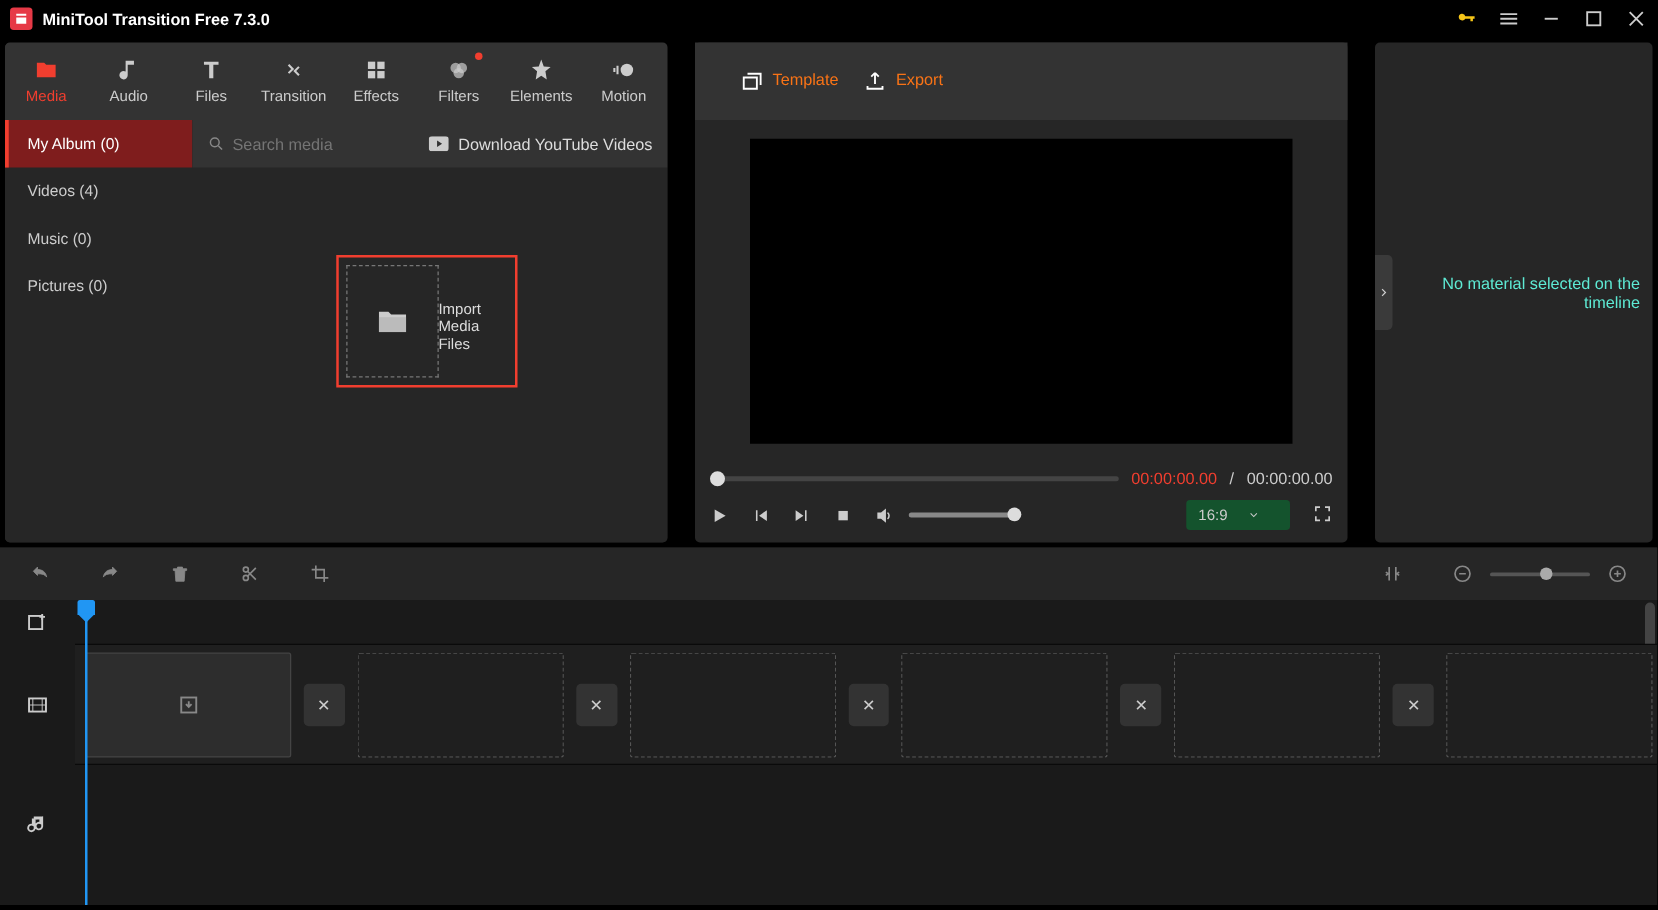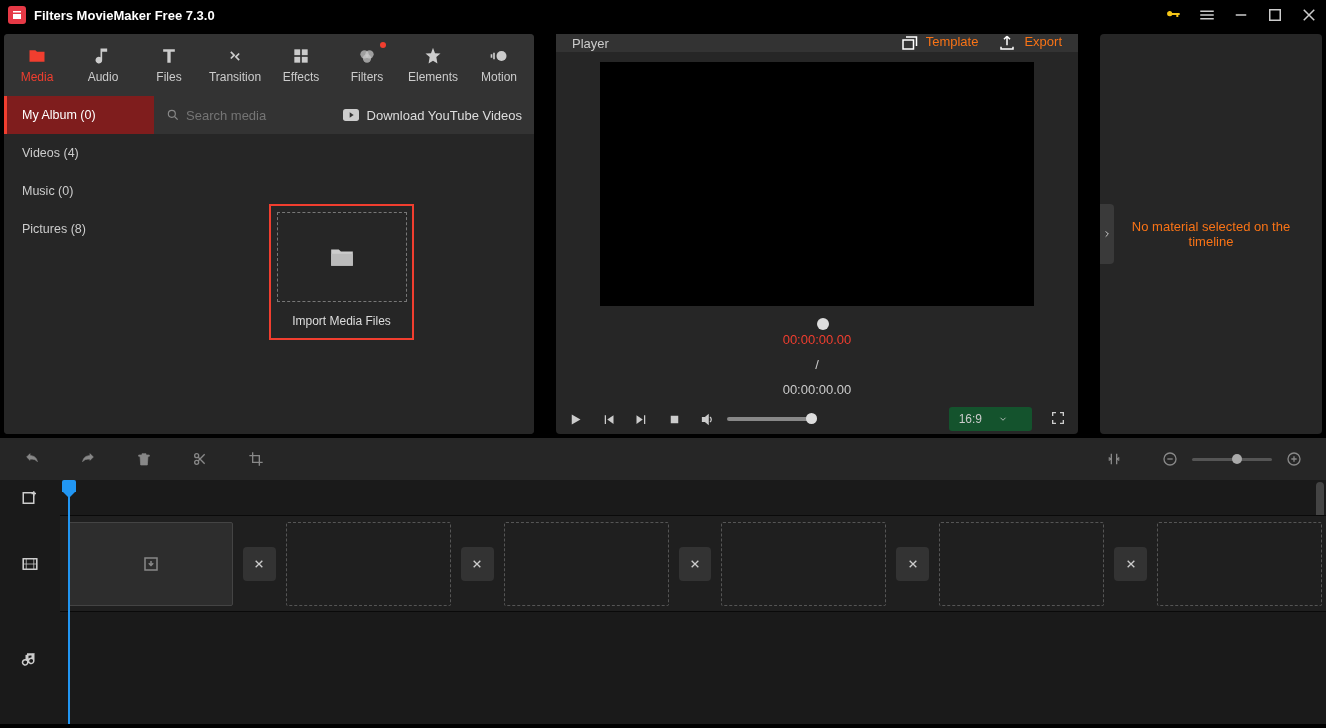--- a/index.html
+++ b/index.html
@@ -29,52 +29,52 @@
 .sidebar-item { height:38px; display:flex; align-items:center; padding-left:18px; font-size:12.5px; color:#ccc; cursor:pointer; }
 .sidebar-item.active { background:#7f1d1d; border-left:3px solid #f13e2f; padding-left:15px; color:#fff; }
 
 .media-main { flex:1; background:#262626; display:flex; flex-direction:column; }
 .media-toolbar { height:38px; background:#333333; display:flex; align-items:center; padding:0 12px; gap:10px; }
 .search-wrap { display:flex; align-items:center; gap:6px; color:#888; font-size:13px; flex:1; }
 .search-wrap input { background:transparent; border:none; color:#ccc; outline:none; font-size:13px; width:120px; }
 .download-yt { display:flex; align-items:center; gap:8px; color:#ddd; font-size:13px; cursor:pointer; }
 
 .media-content { flex:1; display:flex; align-items:flex-start; justify-content:flex-start; padding:70px 0 0 115px; }
-.import-box { width:145px; border:2px solid #f13e2f; padding:6px; display:flex; flex-direction:column; align-items:center; cursor:pointer; }
+.import-box { width:145px; border:2px solid #f13e2f; padding:6px; display:flex; flex-direction:row; align-items:center; cursor:pointer; }
 .import-inner { width:130px; height:90px; border:1.5px dashed #777; display:flex; align-items:center; justify-content:center; }
 .import-label { color:#ddd; font-size:12px; margin-top:12px; margin-bottom:4px; }
 
 .player-panel { width:522px; background:#262626; border-radius:4px; display:flex; flex-direction:column; }
 .player-header { height:62px; background:#333333; display:flex; align-items:center; padding:0 16px; }
 .player-header .ptitle { color:#ccc; flex:1; font-size:13px; }
 .hdr-btn { display:flex; align-items:flex-start; gap:8px; color:#f97316; font-size:13px; cursor:pointer; margin-left:20px; }
 .hdr-btn svg { width:18px; height:18px; }
 
 .preview-area { flex:1; display:flex; align-items:center; justify-content:center; padding:10px 40px; }
 .preview-canvas { width:434px; height:244px; background:#000; }
 
 .play-controls { padding:6px 12px 10px 12px; }
-.scrubber { display:flex; align-items:center; gap:10px; margin-bottom:10px;flex-direction:column; }
+.scrubber { display:flex; align-items:center; gap:10px; margin-bottom:10px; }
 .scrub-track { flex:1; height:4px; background:#444; border-radius:2px; position:relative; }
 .scrub-handle { position:absolute; left:0; top:-4px; width:12px; height:12px; background:#ddd; border-radius:50%; }
 .time-cur { color:#f13e2f; font-size:13px; }
 .time-sep { color:#ccc; font-size:13px; }
 .time-tot { color:#ccc; font-size:13px; }
 .ctrl-row { display:flex; align-items:center; gap:18px; }
 .ctrl-row svg { width:15px; height:15px; cursor:pointer; }
 .vol-track { width:90px; height:4px; background:#888; border-radius:2px; position:relative; margin-left:-6px; }
 .vol-handle { position:absolute; right:0; top:-4px; width:11px; height:11px; background:#ddd; border-radius:50%; }
 .spacer { flex:1; }
 .aspect-sel { background:#14532d; border:none; color:#ccc; padding:5px 24px 5px 10px; font-size:12px; border-radius:3px; position:relative; display:flex; align-items:center; gap:16px; cursor:pointer; }
 .aspect-sel svg.caret { width:10px; height:10px; }
 .fullscreen-btn svg{ width:16px; height:16px; }
 
 .right-panel { flex:1; background:#262626; border-radius:4px; display:flex; align-items:center; justify-content:center; position:relative; }
 .right-panel .expand-tab { position:absolute; left:0; top:50%; transform:translateY(-50%); width:14px; height:60px; background:#3a3a3a; border-radius:0 4px 4px 0; display:flex; align-items:center; justify-content:center; cursor:pointer; }
-.right-panel .msg { color:#f97316; font-size:13px; padding:0 10px; text-align:center; }
+.right-panel .msg { color:#5eead4; font-size:13px; padding:0 10px; text-align:right; }
 
 
 .timeline { height: 286px; background:#1a1a1a; display:flex; flex-direction:column; }
 .tl-toolbar { height:42px; background:#262626; display:flex; align-items:center; padding:0 24px; gap:40px; }
 .tl-toolbar svg { width:16px; height:16px; cursor:pointer; fill:#888; stroke:#888; }
 .tl-toolbar .tl-spacer { flex:1; }
 .zoom-track { width:80px; height:3px; background:#555; border-radius:2px; position:relative; margin:0 4px; }
 .zoom-handle { position:absolute; left:50%; top:-4px; width:10px; height:10px; background:#aaa; border-radius:50%; }
 .tl-toolbar .zoom-group { display:flex; align-items:center; gap:10px; }
 
@@ -104,21 +104,21 @@
 </style>
 </head>
 <body>
 
 <div class="titlebar">
   <div class="logo">
     <svg viewBox="0 0 24 24">
         <path fill="#fff" d="M4 4h16v3H4zm0 6h16v10H4z"></path>
       </svg>
   </div>
-  <div class="title">Filters MovieMaker Free 7.3.0</div>
+  <div class="title">MiniTool Transition Free 7.3.0</div>
   <div class="sys">
     <span class="key-icon">
       <svg viewBox="0 0 24 24">
           <path fill="#f5c518" d="M7 14a4 4 0 1 1 3.87-5H22v3h-2v3h-3v-3h-6.13A4 4 0 0 1 7 14z"></path>
         </svg>
     </span>
     <span>
       <svg viewBox="0 0 24 24">
           <path fill="#ccc" d="M3 6h18v2H3zm0 5h18v2H3zm0 5h18v2H3z"></path>
         </svg>
@@ -198,21 +198,21 @@
             <path d="M6 8v8M3 10v4" stroke="#ccc" stroke-width="2"></path>
           </svg>
         <span>Motion</span>
       </div>
     </div>
     <div class="panel-body">
       <div class="sidebar">
         <div class="sidebar-item active">My Album (0)</div>
         <div class="sidebar-item">Videos (4)</div>
         <div class="sidebar-item">Music (0)</div>
-        <div class="sidebar-item">Pictures (8)</div>
+        <div class="sidebar-item">Pictures (0)</div>
       </div>
       <div class="media-main">
         <div class="media-toolbar">
           <div class="search-wrap">
             <svg width="14" height="14" viewBox="0 0 24 24">
                 <circle cx="10" cy="10" r="6" fill="none" stroke="#888" stroke-width="2"></circle>
                 <path d="M15 15l5 5" stroke="#888" stroke-width="2"></path>
               </svg>
             <input placeholder="Search media" style="">
           </div>
@@ -234,21 +234,20 @@
             </div>
             <div class="import-label">Import Media Files</div>
           </div>
         </div>
       </div>
     </div>
   </div>
 
   <div class="player-panel">
     <div class="player-header">
-      <div class="ptitle">Player</div>
       <div class="hdr-btn">
         <svg viewBox="0 0 24 24">
             <path fill="none" stroke="#fff" stroke-width="2" d="M4 8h14v12H4z"></path>
             <path fill="none" stroke="#fff" stroke-width="2" d="M8 4h14v12"></path>
           </svg>
         <span>Template</span>
       </div>
       <div class="hdr-btn">
         <svg viewBox="0 0 24 24">
             <path fill="none" stroke="#fff" stroke-width="2" d="M12 3v12m0-12l-4 4m4-4l4 4M4 17v3h16v-3"></path>

